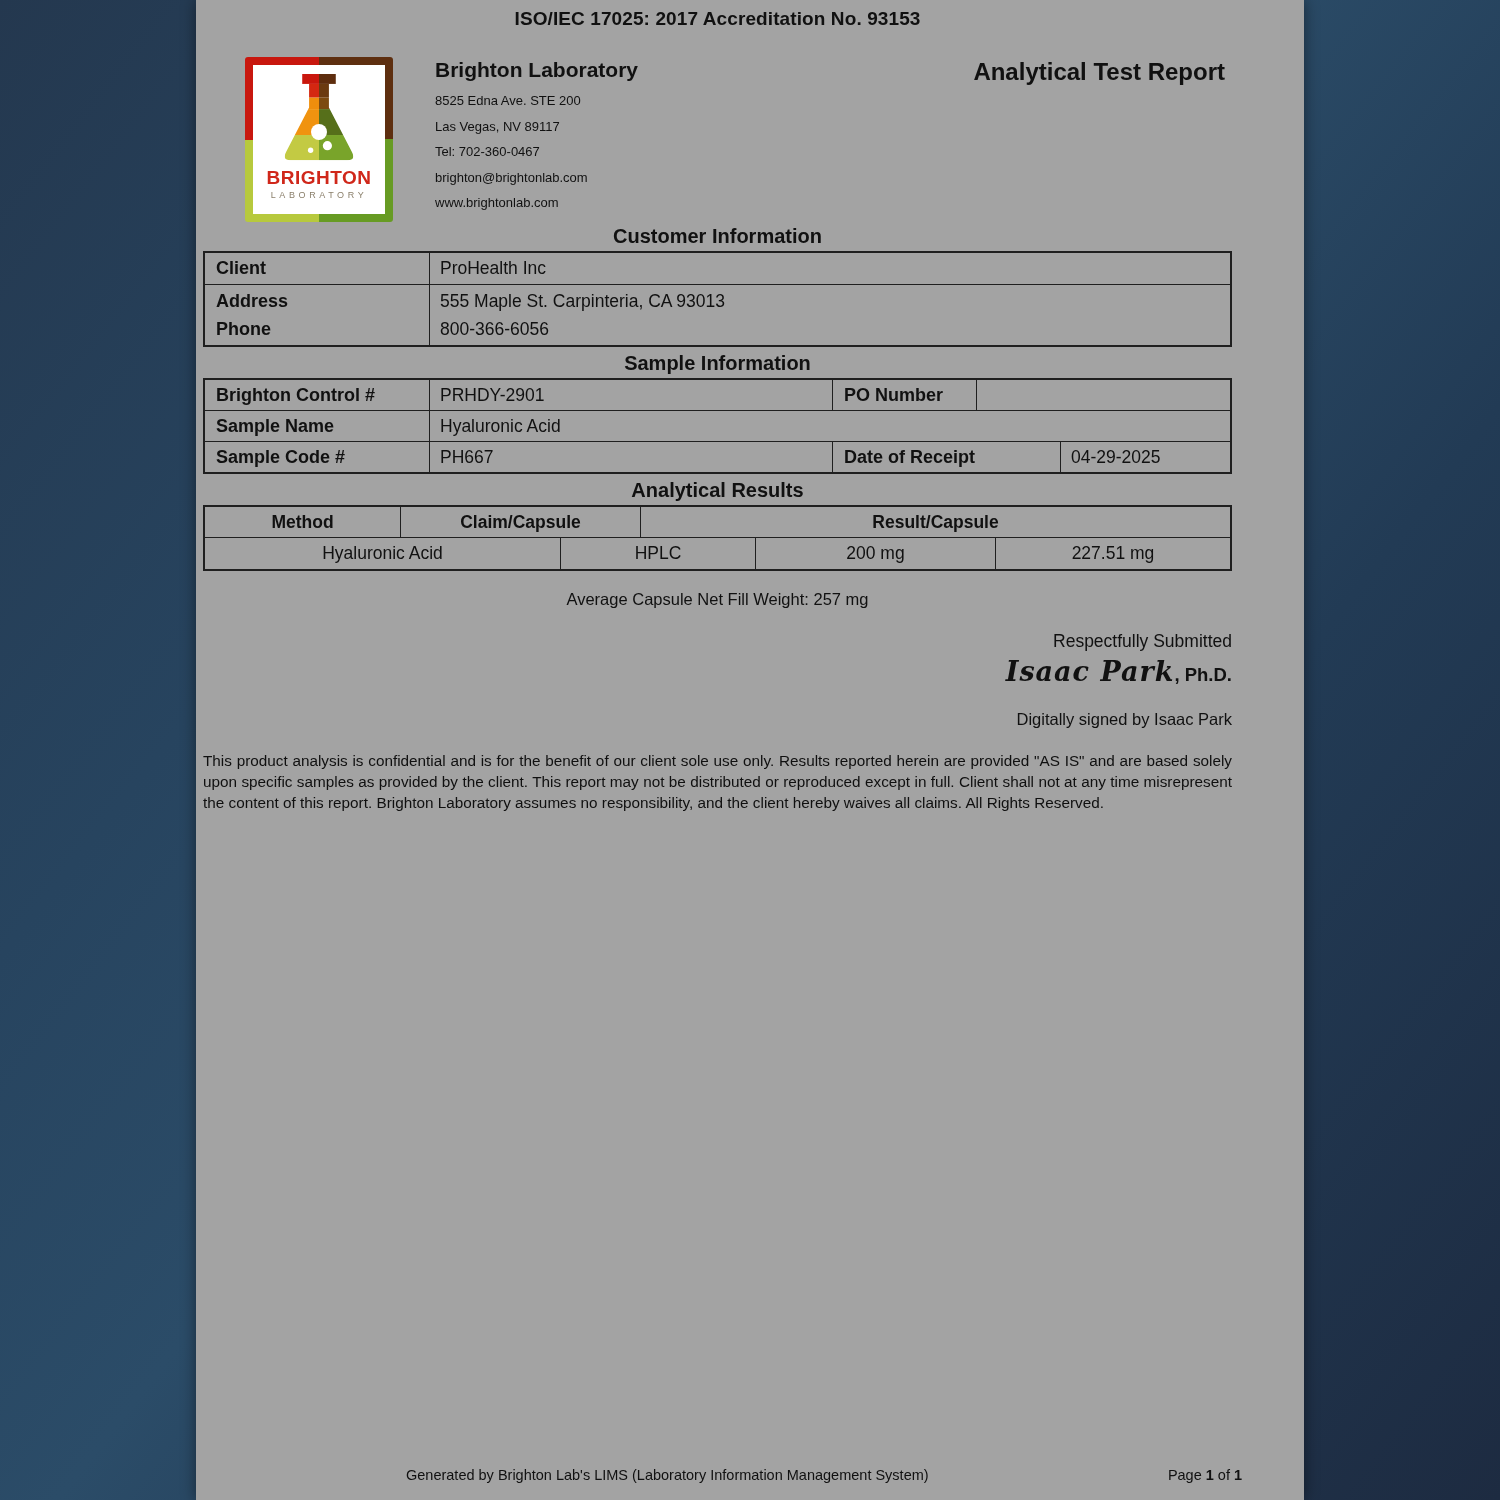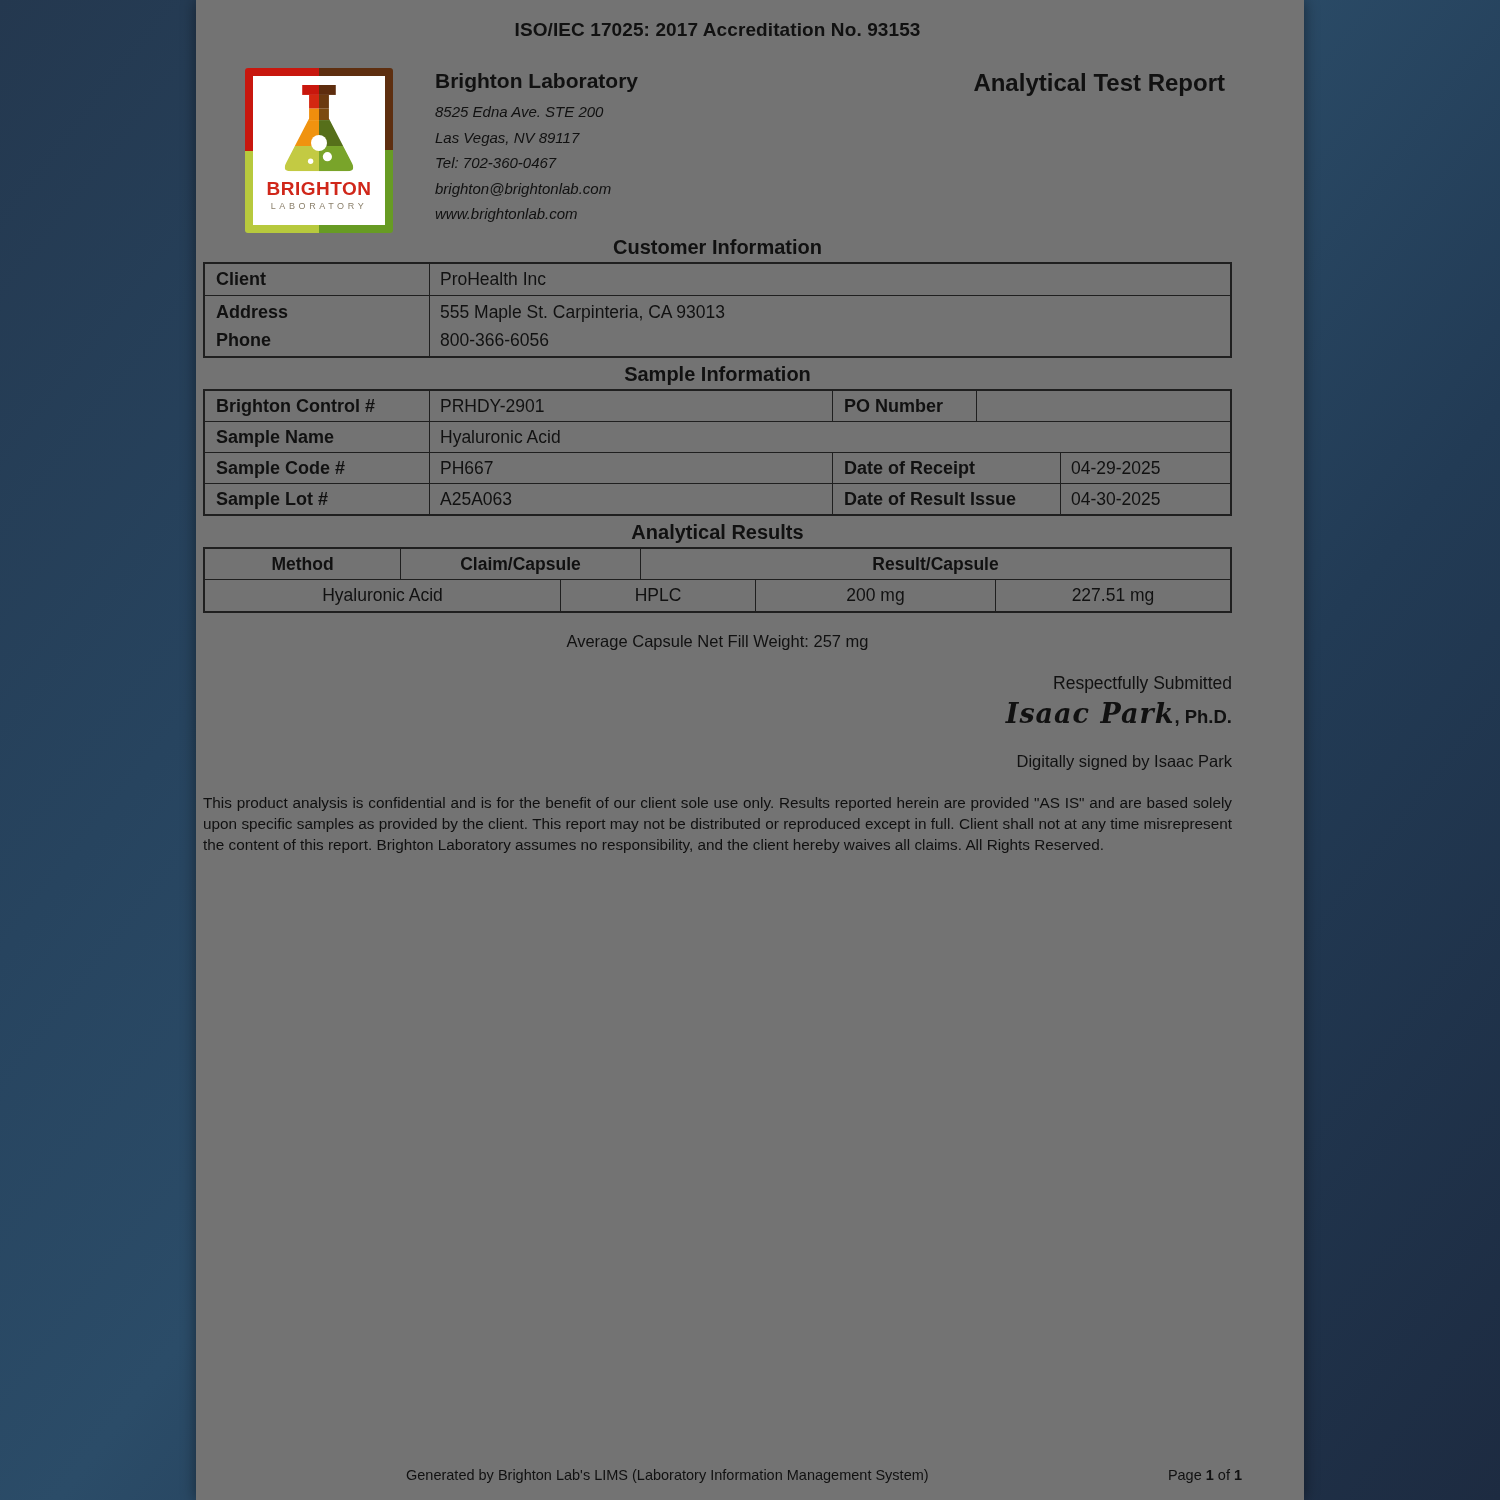--- a/index.html
+++ b/index.html
@@ -6,23 +6,23 @@
   body{
     width:1500px;height:1500px;
     font-family:"Liberation Sans","DejaVu Sans",sans-serif;
     background:linear-gradient(128deg,#24384f 0%,#27445f 28%,#2b4c68 46%,#223b55 68%,#1d2b41 100%);
     color:#111;
   }
   .page{
     position:relative;
     width:1108px;height:1500px;
     margin-left:196px;
-    background:#737373;
+    background:#a3a3a3;
     box-sizing:border-box;
-    padding-top:16px;
+    padding-top:5px;
     box-shadow:0 0 14px rgba(0,0,0,.45);
   }
   .content{margin-left:7px;width:1029px;}
   .iso-header{
     text-align:center;font-weight:bold;font-size:19px;letter-spacing:.1px;
     padding-top:3px;margin-bottom:2px;
   }
   
   .letterhead{display:flex;align-items:flex-start;margin:27px 79px 0 49px;}
   .logo-frame{
@@ -31,21 +31,21 @@
     background:conic-gradient(#5e2f10 0deg 90deg,#679b23 90deg 180deg,#b7c93d 180deg 270deg,#c8170e 270deg 360deg);
   }
   .logo-inner{
     width:100%;height:100%;background:#fff;box-sizing:border-box;
     display:flex;flex-direction:column;align-items:center;padding-top:9px;
   }
   .logo-brand{color:#d0271a;font-weight:bold;font-size:19px;letter-spacing:.5px;margin-top:4px;line-height:20px;}
   .logo-sub{color:#8a7f6a;font-size:9px;letter-spacing:3.6px;margin-top:2px;line-height:10px;}
   .lab-info{margin-left:42px;}
   .lab-name{font-size:21px;font-weight:bold;line-height:26px;margin-bottom:5px;}
-  .lab-line{font-size:15px;line-height:25.5px;font-style:italic;}
+  .lab-line{font-size:13px;line-height:25.5px;}
   .report-title{margin-left:auto;font-size:24px;font-weight:bold;padding-top:1px;white-space:nowrap;}
   
   .section-heading{
     text-align:center;font-size:20px;font-weight:bold;
     margin:2px 0 3px 0;line-height:24px;
   }
   .sample-heading{margin-top:4px;}
   
   .dtable{border:2px solid #1f1f1f;box-sizing:border-box;}
   .drow{display:flex;border-top:1.5px solid #1f1f1f;}
@@ -178,26 +178,20 @@
       <div class="drow">
         <div class="dcell lbl w-label h30">Sample Name</div>
         <div class="dcell val grow h30">Hyaluronic Acid</div>
       </div>
       <div class="drow">
         <div class="dcell lbl w-label h30">Sample Code #</div>
         <div class="dcell val w-val h30">PH667</div>
         <div class="dcell lbl w-date h30">Date of Receipt</div>
         <div class="dcell val grow h30">04-29-2025</div>
       </div>
-      <div class="drow">
-        <div class="dcell lbl w-label h30">Sample Lot #</div>
-        <div class="dcell val w-val h30">A25A063</div>
-        <div class="dcell lbl w-date h30">Date of Result Issue</div>
-        <div class="dcell val grow h30">04-30-2025</div>
-      </div>
     </div>
 
     <div class="section-heading sample-heading">Analytical Results</div>
     <div class="dtable">
       <div class="drow">
         <div class="dcell rhead centered w-method h30">Method</div>
         <div class="dcell rhead centered w-claim h30">Claim/Capsule</div>
         <div class="dcell rhead centered grow h30">Result/Capsule</div>
       </div>
       <div class="drow">

